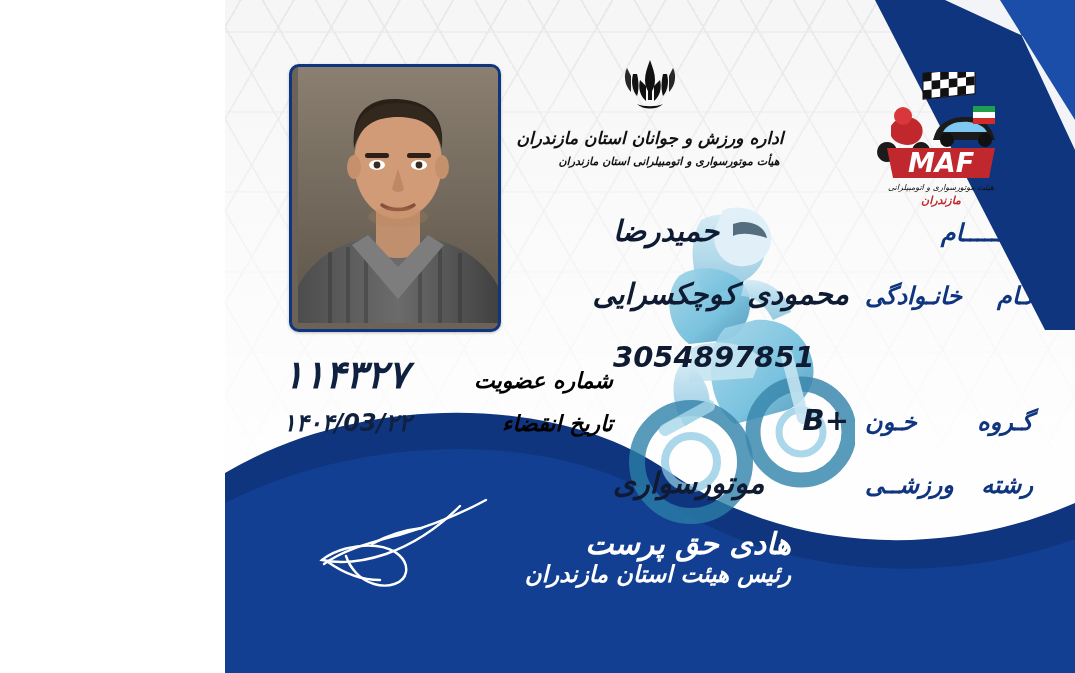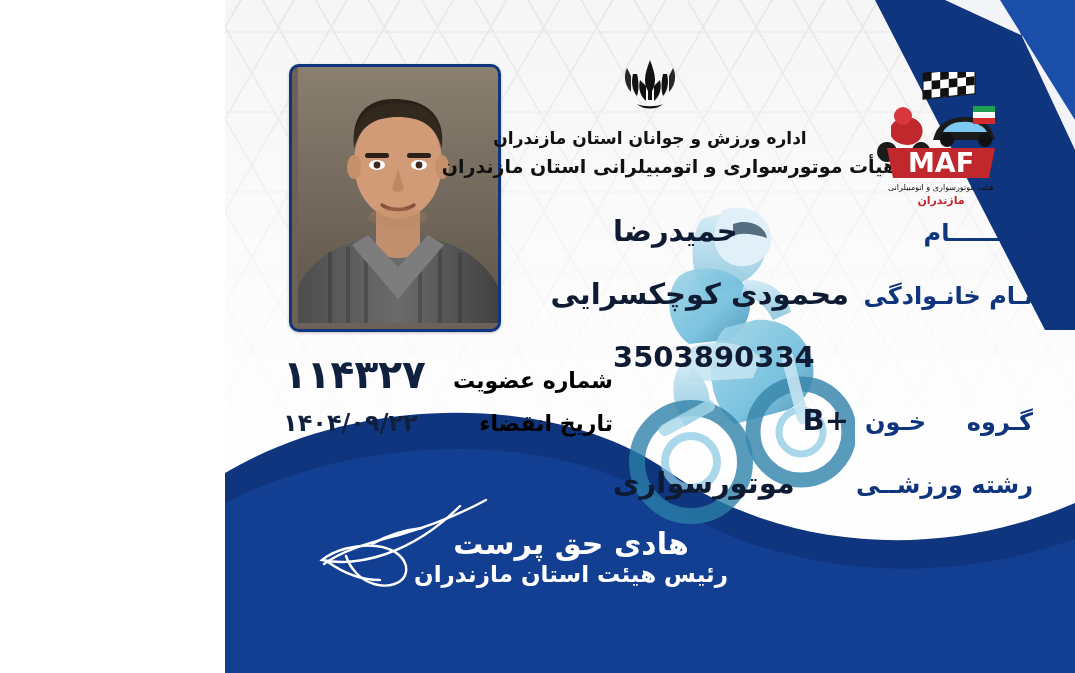--- a/index.html
+++ b/index.html
@@ -10,20 +10,21 @@
   body {
     font-family: "DejaVu Sans", "Liberation Sans", sans-serif;
   }
 
   .card {
     position: relative;
     width: 850px;
     height: 673px;
     overflow: hidden;
     background: #f2f2f2;
+    font-style: italic;
   }
 
   
   .bg-pattern {
     position: absolute;
     inset: 0;
     background-color: #f4f4f4;
     background-image:
       repeating-linear-gradient(60deg, rgba(222,222,222,0.85) 0 2px, rgba(0,0,0,0) 2px 46px),
       repeating-linear-gradient(-60deg, rgba(222,222,222,0.85) 0 2px, rgba(0,0,0,0) 2px 46px),
@@ -83,21 +84,21 @@
     width: 62px;
     height: 58px;
   }
   .org-line1, .org-line2 {
     color: #111111;
     font-weight: 700;
     letter-spacing: 0;
     direction: rtl;
   }
   .org-line1 { font-size: 17px; margin-top: 4px; }
-  .org-line2 { font-size: 19px; margin-top: 7px; padding-left: 38px; }
+  .org-line2 { font-size: 11px; margin-top: 7px; padding-left: 38px; }
 
   
   .moto {
     position: absolute;
     left: 380px;
     top: 180px;
     width: 250px;
     height: 360px;
     opacity: 0.92;
   }
@@ -187,25 +188,24 @@
   
   .signature-svg {
     position: absolute;
     left: 85px;
     top: 492px;
     width: 185px;
     height: 110px;
   }
   .sign-block {
     position: absolute;
-    left: 146px;
+    left: 166px;
     top: 526px;
     width: 400px;
     direction: rtl;
-    text-align: center;
     color: #ffffff;
   }
   .sign-name {
     font-size: 30px;
     font-weight: 700;
     letter-spacing: 0.5px;
   }
   .sign-title {
     font-size: 23px;
     font-weight: 700;
@@ -386,21 +386,21 @@
       <div class="field-label">نـــــــــام</div>
       <div class="field-value">حمیدرضا</div>
     </div>
 
     <div class="field-row">
       <div class="field-label">نـام خانـوادگی</div>
       <div class="field-value">محمودی کوچکسرایی</div>
     </div>
 
     <div class="field-row">
-      <div class="field-value">3503890334</div>
+      <div class="field-value">3054897851</div>
     </div>
 
     <div class="field-row">
       <div class="field-label">گـروه خـون</div>
       <div class="field-value ltr">B+</div>
     </div>
 
     <div class="field-row">
       <div class="field-label">رشته ورزشــی</div>
       <div class="field-value">موتورسواری</div>
@@ -408,21 +408,21 @@
 
   </div>
 
   <div class="member-block">
     <div class="member-row">
       <div class="member-label">شماره عضویت</div>
       <div class="member-value">۱۱۴۳۲۷</div>
     </div>
     <div class="member-row">
       <div class="member-label">تاریخ انقضاء</div>
-      <div class="member-value small">۱۴۰۴/۰۹/۲۲</div>
+      <div class="member-value small">۱۴۰۴/03/۲۲</div>
     </div>
   </div>
 
   <svg class="signature-svg" viewBox="0 0 185 110">
     <g fill="none" stroke="#ffffff" stroke-width="2.4" stroke-linecap="round">
       <path d="M176,8 C150,22 120,34 92,42 C64,50 36,56 14,72"></path>
       <path d="M150,14 C128,36 104,52 76,62 C52,70 30,72 12,68 C24,58 46,52 66,54 C86,56 98,68 96,80 C94,92 78,96 64,92 C50,88 40,76 36,64"></path>
       <path d="M18,70 C32,80 50,88 70,88"></path>
       <path d="M62,52 C76,44 94,38 112,36"></path>
     </g>

